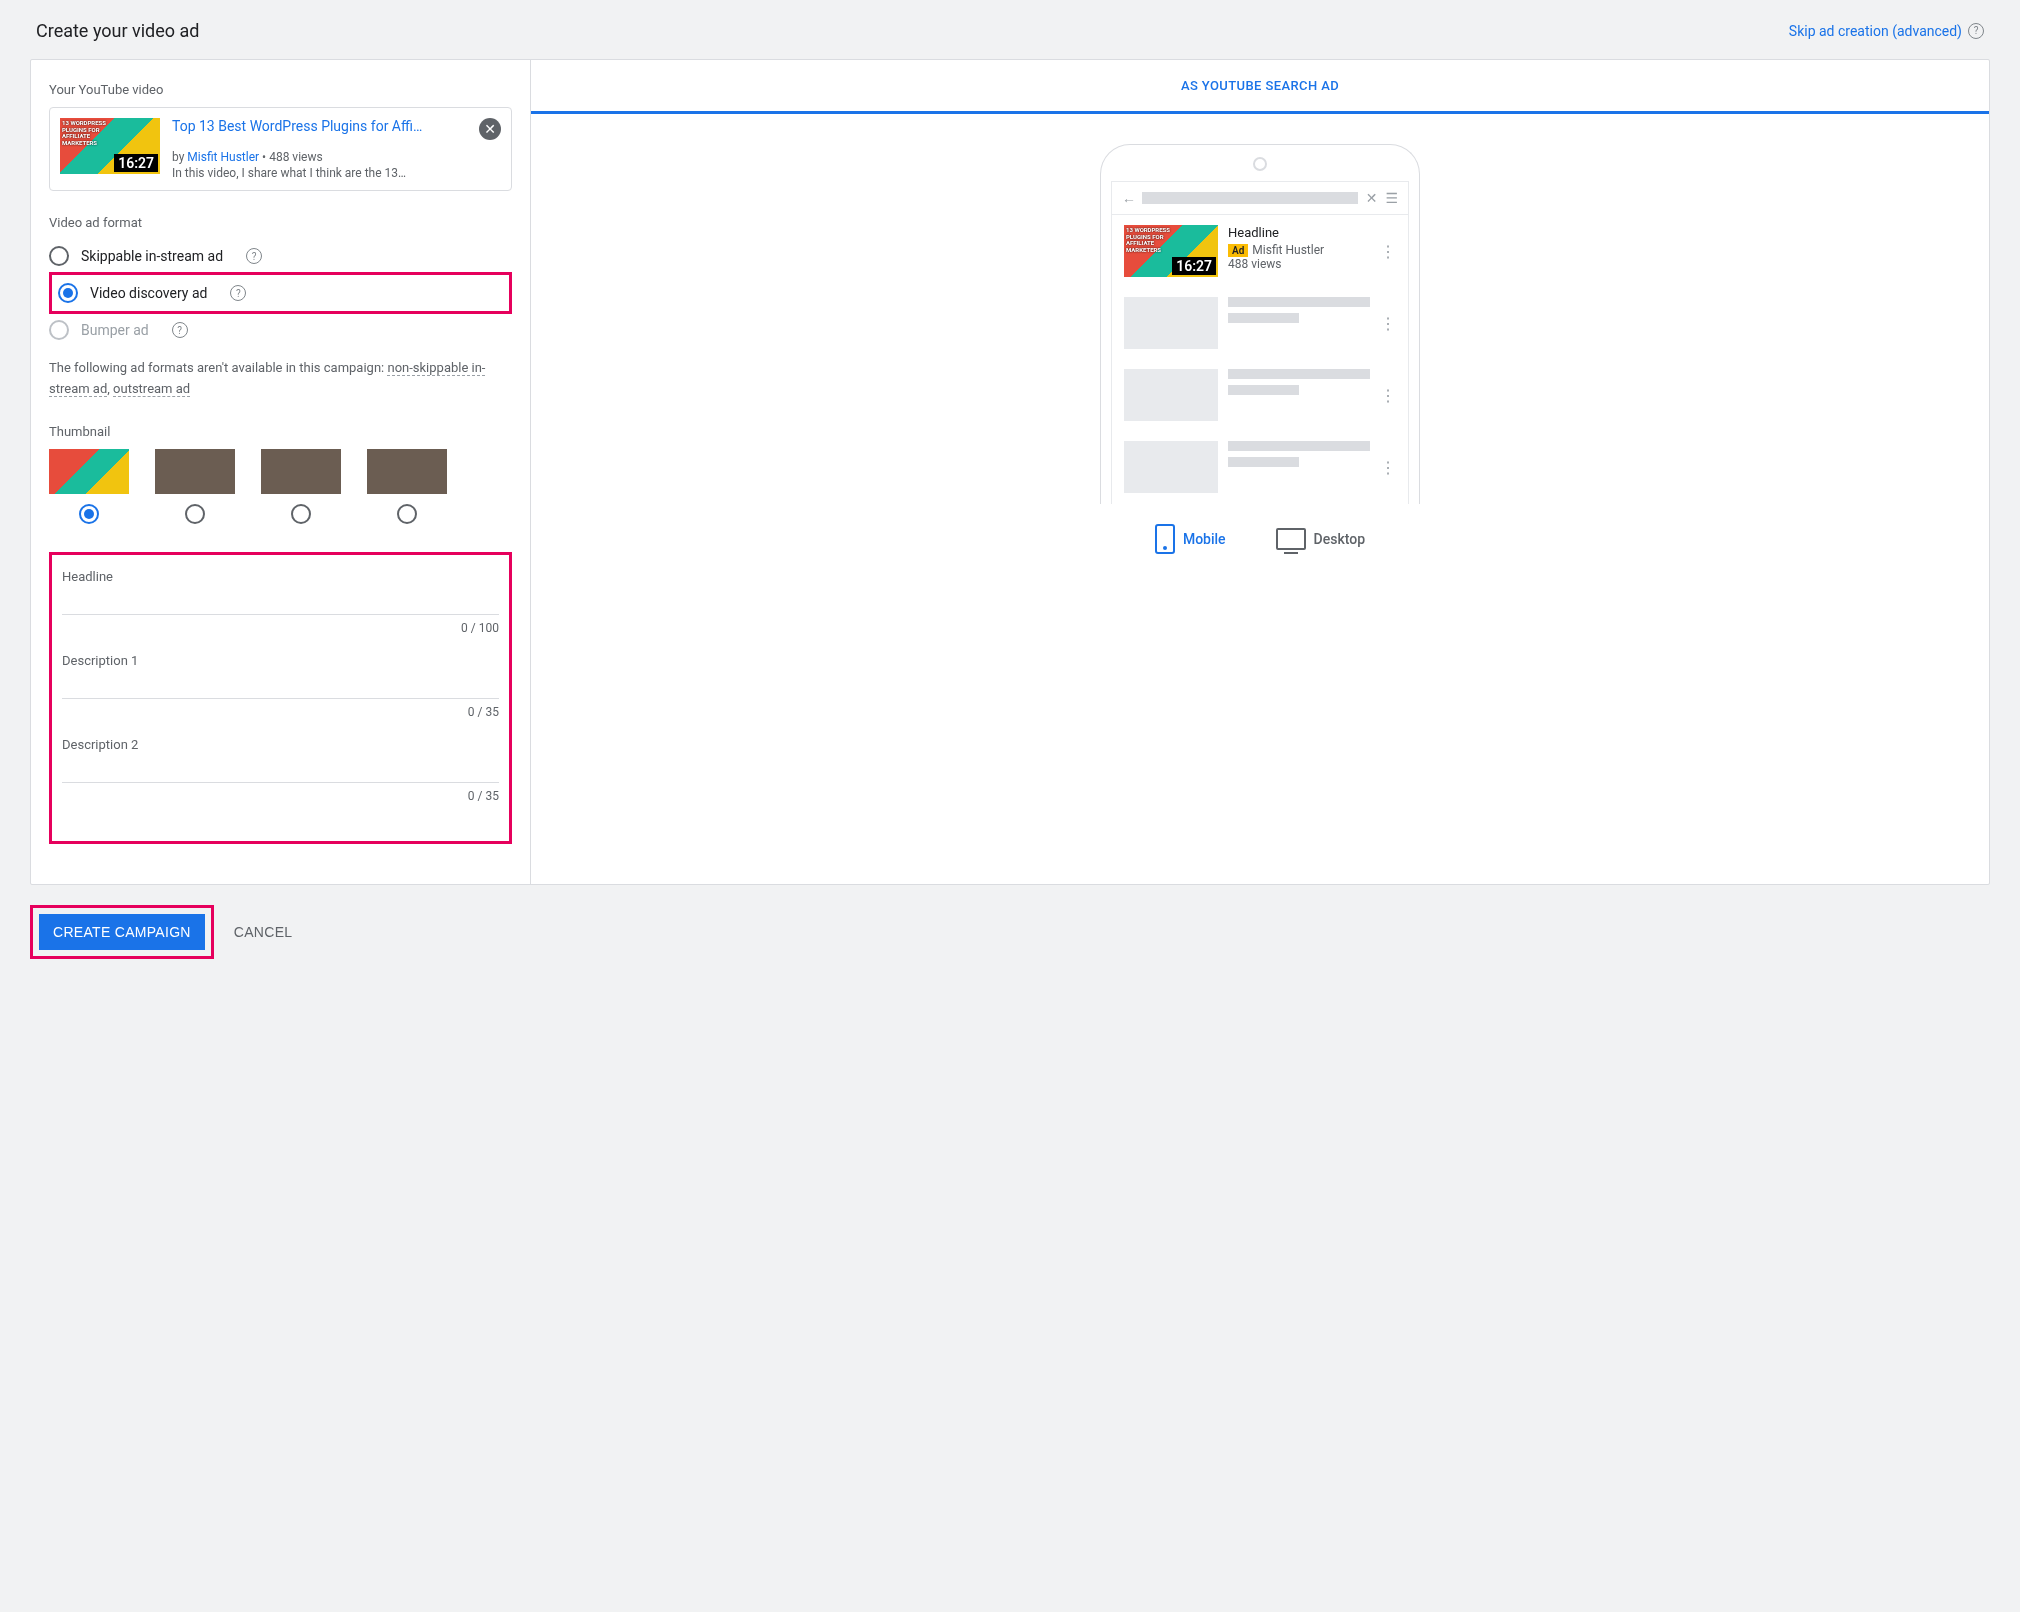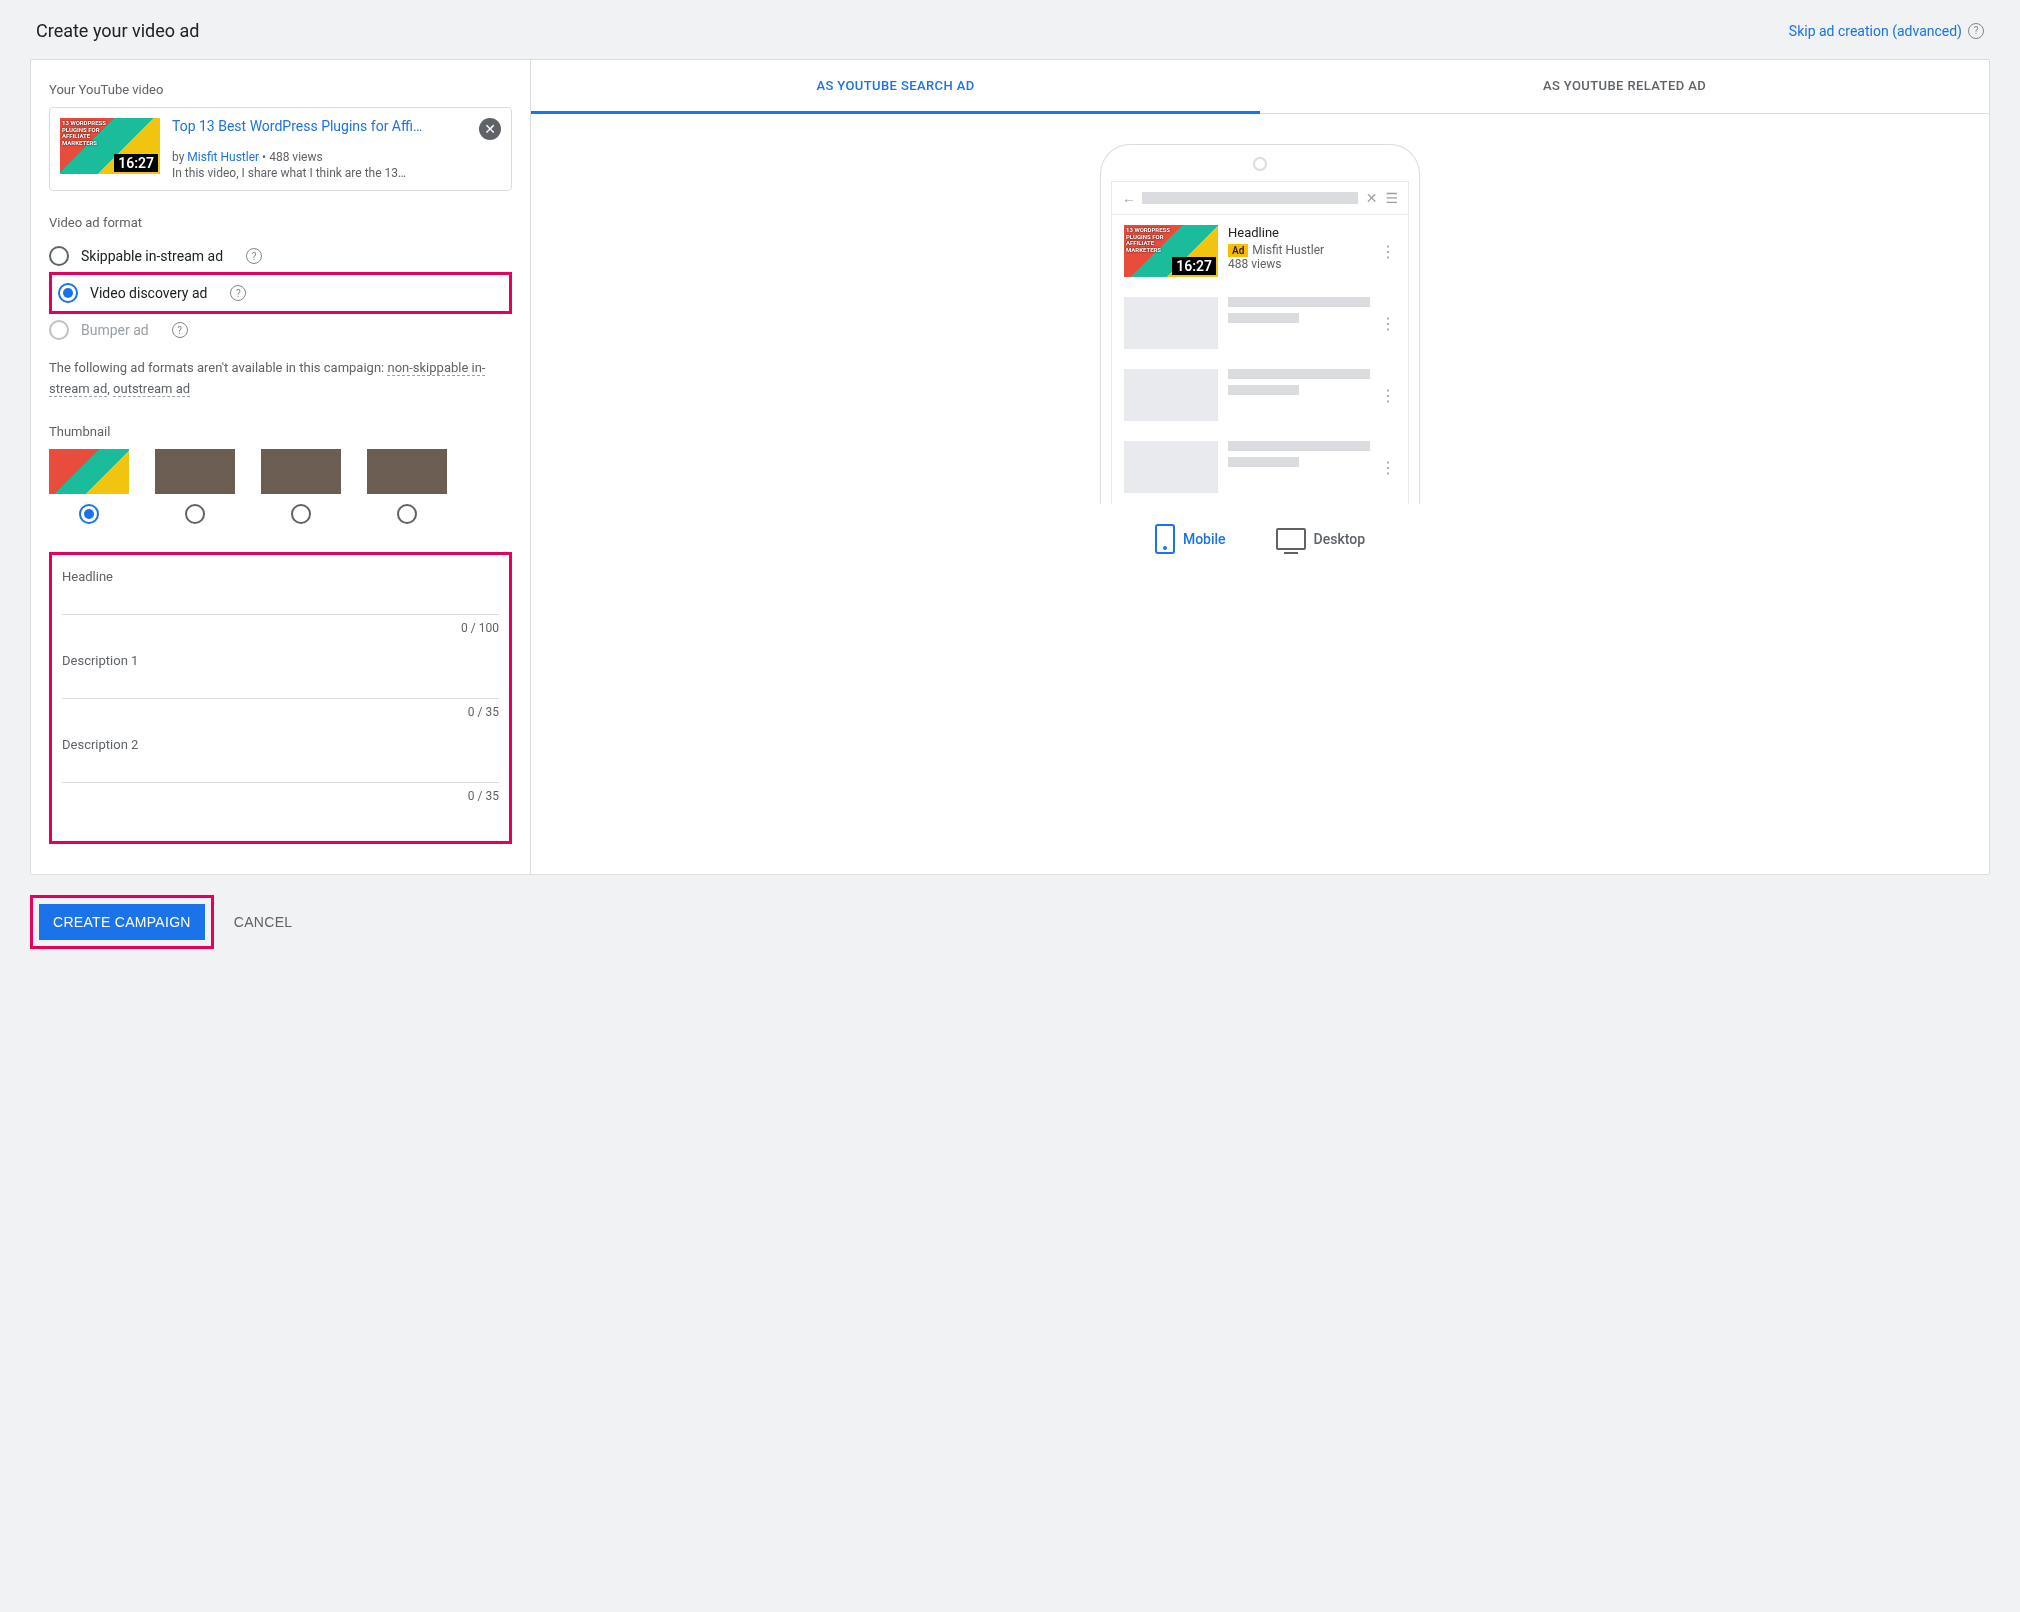--- a/index.html
+++ b/index.html
@@ -27,21 +27,21 @@
   }
   .card {
     background: #fff;
     border: 1px solid #dadce0;
     border-radius: 2px;
     display: flex;
     margin-bottom: 20px;
   }
   .left-panel {
     flex: 0 0 500px;
-    padding: 22px 18px 30px 18px;
+    padding: 22px 18px 40px 18px;
     border-right: 1px solid #dadce0;
   }
   .right-panel { flex: 1; display: flex; flex-direction: column; }
   .section-label { font-size: 13px; color: #5f6368; margin-bottom: 10px; }
 
   .video-card {
     border: 1px solid #dadce0;
     border-radius: 4px;
     padding: 10px;
     display: flex;
@@ -306,21 +306,20 @@
         <div class="field-label">Description 2</div>
         <input class="field-input" style="">
         <div class="counter">0 / 35</div>
       </div>
     </div>
   </div>
 
   <div class="right-panel">
     <div class="tabs">
       <div class="tab active">AS YOUTUBE SEARCH AD</div>
-      <div class="tab">AS YOUTUBE RELATED AD</div>
     </div>
     <div class="phone-area">
       <div class="phone">
         <div class="speaker"></div>
         <div class="phone-inner">
           <div class="search-bar">
             <span class="back-arrow">←</span>
             <div class="search-field"></div>
             <span class="x-icon">✕</span>
             <span class="tune-icon">☰</span>

